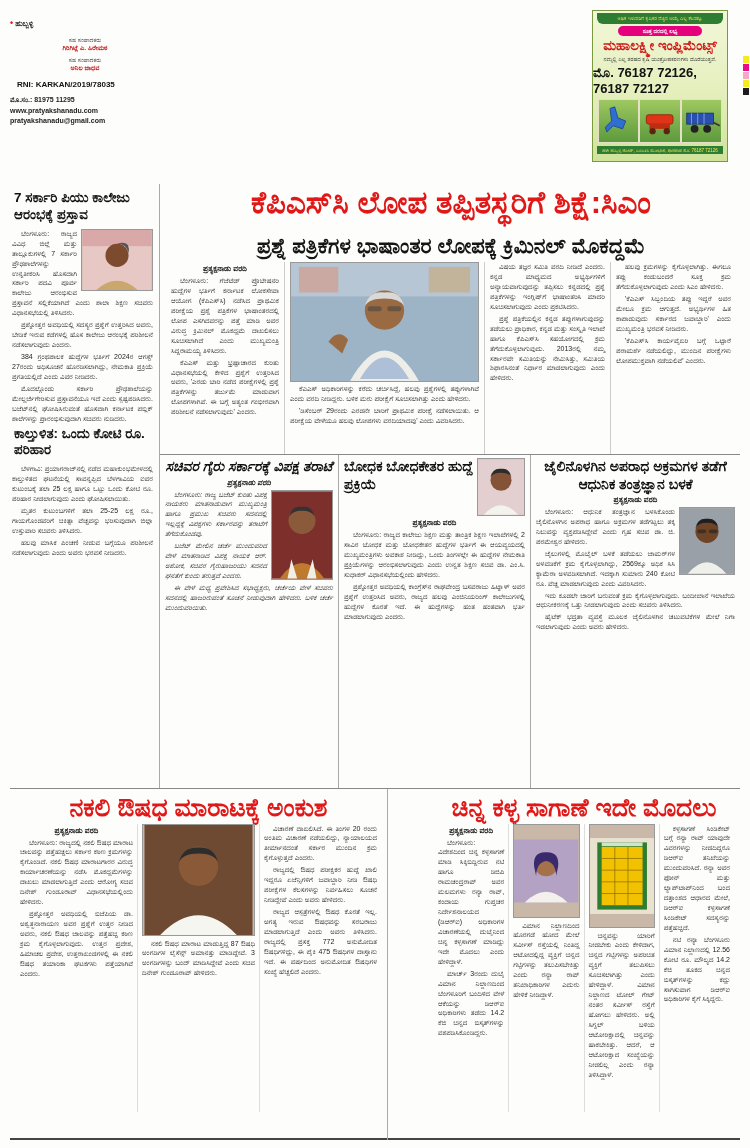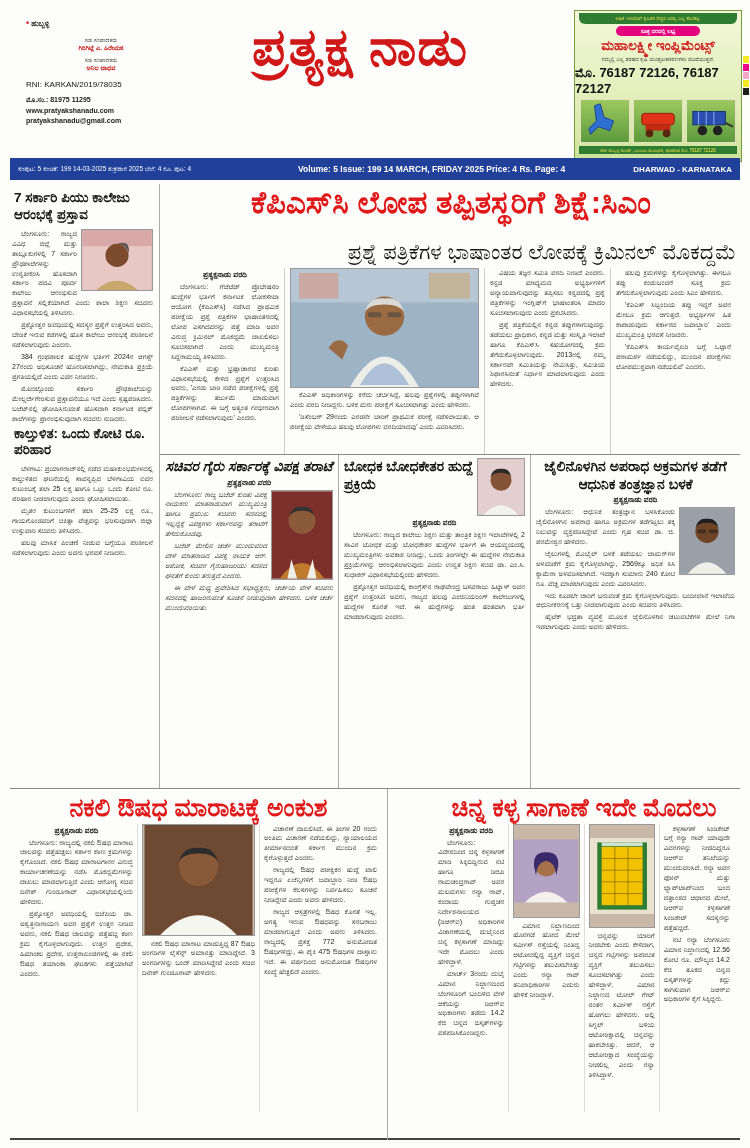--- a/index.html
+++ b/index.html
@@ -1,36 +1,36 @@
 <!DOCTYPE html>
 <html><head>
 <meta charset="utf-8">
 <style>
   * { margin:0; padding:0; box-sizing:border-box; }
   body { background:#777; font-family:"Liberation Sans", sans-serif; }
   .page { width:750px; height:1148px; background:#fdfdfb; margin:0 auto; position:relative; overflow:hidden; }
 
   
   .header { position:relative; height:156px; }
-  .header-left { position:absolute; left:26px; top:18px; width:150px; font-size:6.5px; color:#222; }
+  .header-left { position:absolute; left:10px; top:18px; width:150px; font-size:6.5px; color:#222; }
   .edition-line { font-weight:bold; font-size:7.5px; margin-bottom:8px; }
   .edition-line .dot { color:#d01818; font-size:9px; }
   .staff-block { text-align:center; margin-bottom:5px; }
   .staff-role { font-size:6px; color:#333; }
   .staff-name { font-size:6.5px; color:#c41414; font-weight:bold; }
-  .rni { font-weight:normal; font-size:8px; margin:8px 0 6px 0; color:#111; }
+  .rni { font-weight:bold; font-size:8px; margin:8px 0 6px 7px; color:#111; }
   .contact-line { font-size:7px; color:#222; line-height:1.5; font-weight:bold; }
   .masthead-center { position:absolute; left:160px; top:20px; width:400px; text-align:center; }
   .paper-title { font-size:52px; font-weight:800; color:#d01818; line-height:1.05; letter-spacing:1px; }
   .tagline { text-align:right; margin-top:6px; padding-right:6px; }
   .tagline-kn { font-size:9px; color:#333; font-weight:bold; }
   .tagline-en { font-size:8px; color:#111; font-weight:bold; letter-spacing:0.3px; }
 
   
-  .ad-box { position:absolute; right:8px; top:10px; width:168px; height:152px; border:1px solid #7b9a40;
+  .ad-box { position:absolute; right:22px; top:10px; width:136px; height:152px; border:1px solid #7b9a40;
             background:linear-gradient(180deg,#f2f7d8 0%, #e4efbc 55%, #cfe39a 100%); overflow:hidden; }
   .ad-topband { background:#2e7d32; color:#ffe94d; font-size:5px; text-align:center; padding:2px 3px; border-radius:0 0 6px 6px; margin:2px 4px 0 4px; }
   .ad-ribbon { width:84px; margin:2px auto; background:#e5007e; color:#fff; font-size:5.5px; text-align:center; padding:1.5px 0; border-radius:7px; font-weight:bold; }
   .ad-title { text-align:center; color:#d01818; font-weight:800; font-size:13.5px; margin-top:1px; }
   .ad-line { text-align:center; font-size:5.5px; color:#222; margin-top:2px; }
   .ad-phone { font-size:13px; font-weight:bold; color:#111; margin-top:2px; }
   .ad-images { display:flex; justify-content:space-between; padding:3px 5px 0 5px; }
   .ad-img { width:50px; height:44px; background:linear-gradient(180deg,#9ec860,#5d9a3c); border:1px solid #e7e0c8; position:relative; }
   .ad-img svg { width:100%; height:100%; display:block; }
   .ad-bottomband { background:#2e7d32; color:#ffe94d; font-size:4.5px; text-align:center; margin:3px 4px 0 4px; padding:1.5px 2px; }
@@ -60,21 +60,21 @@
   .rail-photo { float:right; width:72px; height:62px; margin:0 0 3px 4px; }
   .rail-sub { clear:both; }
 
   
   .photo { background:#c9b8a8; border:1px solid #999; overflow:hidden; position:relative; }
   .photo svg { width:100%; height:100%; display:block; }
 
   
   .lead-article { height:270px; padding:2px 4px 0 6px; overflow:hidden; }
   .lead-headline { text-align:center; color:#e11818; font-weight:800; font-size:31px; line-height:1.1; }
-  .lead-subheadline { text-align:right; color:#151515; font-weight:normal; font-size:21px; margin-top:20px; }
+  .lead-subheadline { text-align:center; color:#151515; font-weight:bold; font-size:21px; margin-top:14px; }
   .lead-cols { display:flex; margin-top:4px; height:196px; overflow:hidden; }
   .lead-col { padding:0 5px; overflow:hidden; }
   .lead-col + .lead-col { border-left:1px solid #ccc; }
   .lead-col.c1 { width:118px; flex:0 0 118px; }
   .lead-col.c2 { width:200px; flex:0 0 200px; }
   .lead-col.c3 { flex:1; }
   .lead-col.c4 { flex:1; }
   .lead-photo { width:100%; height:120px; margin-bottom:2px; }
 
   
@@ -119,21 +119,20 @@
         <div class="staff-role">ಸಹ ಸಂಪಾದಕರು</div>
         <div class="staff-name">ಅನಿಲ ಜಾಧವ</div>
       </div>
       <div class="rni">RNI: KARKAN/2019/78035</div>
       <div class="contact-line">ಮೊ.ಸಂ.: 81975 11295</div>
       <div class="contact-line">www.pratyakshanadu.com</div>
       <div class="contact-line">pratyakshanadu@gmail.com</div>
     </div>
 
     <div class="masthead-center">
-      <div class="paper-title">ಪ್ರತ್ಯಕ್ಷ ನಾಡು</div>
     </div>
 
     <div class="ad-box">
       <div class="ad-topband">ಅಧಿಕ ಇಳುವರಿಗೆ ಕೃಷಿಕರ ನೆಚ್ಚಿನ ಆಯ್ಕೆ ಎಲ್ಲ ಕೆಲಸಕ್ಕೂ</div>
       <div class="ad-ribbon">ಸೂಕ್ತ ದರದಲ್ಲಿ ಲಭ್ಯ</div>
       <div class="ad-title">ಮಹಾಲಕ್ಷ್ಮೀ ಇಂಪ್ಲಿಮೆಂಟ್ಸ್</div>
       <div class="ad-line">ನಮ್ಮಲ್ಲಿ ಎಲ್ಲ ತರಹದ ಕೃಷಿ ಯಂತ್ರೋಪಕರಣಗಳು ದೊರೆಯುತ್ತವೆ.</div>
       <div class="ad-phone">ಮೊ. 76187 72126, 76187 72127</div>
       <div class="ad-images">
         <div class="ad-img">
@@ -166,25 +165,20 @@
 
     <div class="reg-marks">
       <div style="background:#f4ea1f"></div>
       <div style="background:#ec0b8a"></div>
       <div style="background:#f6a9c6"></div>
       <div style="background:#f4ea1f"></div>
       <div style="background:#1d1d1d"></div>
     </div>
   </div>
 
-  <div class="infobar">
-    <span class="infobar-kn">ಸಂಪುಟ: 5   ಸಂಚಿಕೆ: 199   14-03-2025 ಶುಕ್ರವಾರ 2025   ಬೆಲೆ: 4 ರೂ.   ಪುಟ: 4</span>
-    <span class="infobar-en">Volume: 5    Issue: 199  14 MARCH,  FRIDAY 2025    Price: 4 Rs. Page: 4</span>
-    <span class="infobar-place">DHARWAD - KARNATAKA</span>
-  </div>
 
   <div class="content">
 
     <div class="top-zone">
 
       <div class="left-rail">
         <div>
           <div class="rail-headline">7 ಸರ್ಕಾರಿ ಪಿಯು ಕಾಲೇಜು ಆರಂಭಕ್ಕೆ ಪ್ರಸ್ತಾವ</div>
           <div class="rail-photo photo">
             <svg viewBox="0 0 60 52">

